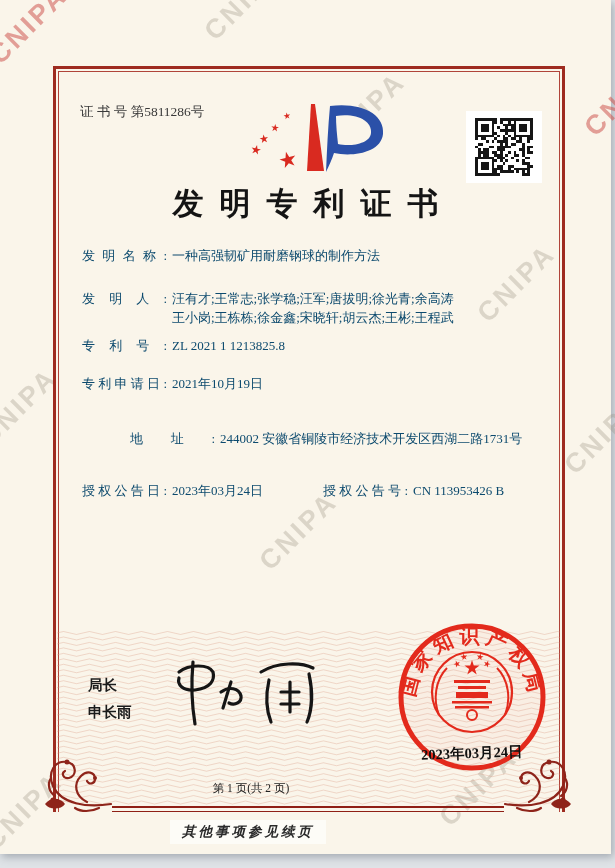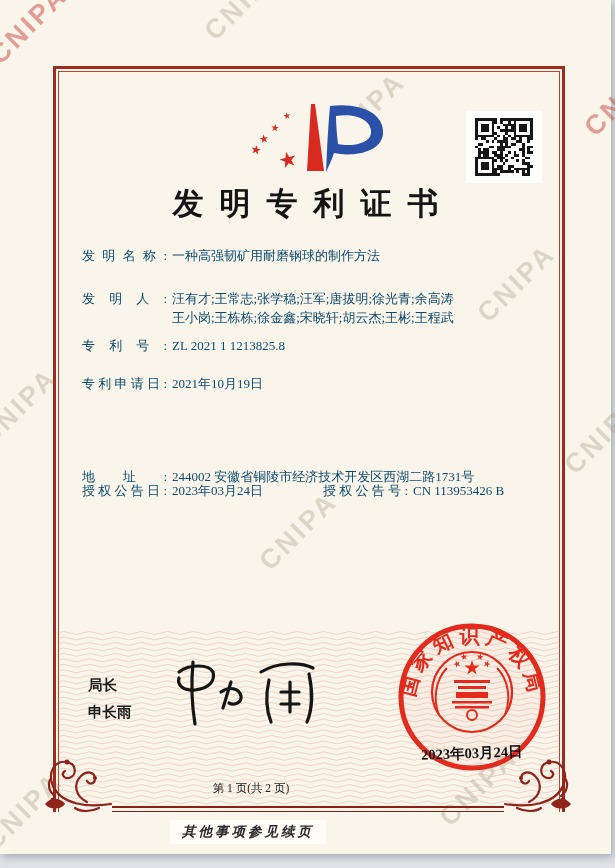--- a/index.html
+++ b/index.html
@@ -104,20 +104,21 @@
           <path d="M0 141.5 q 6.5 -3 13 0 t 13 0 t 13 0 t 13 0 t 13 0 t 13 0 t 13 0 t 13 0 t 13 0 t 13 0 t 13 0 t 13 0 t 13 0 t 13 0 t 13 0 t 13 0 t 13 0 t 13 0 t 13 0 t 13 0 t 13 0 t 13 0 t 13 0 t 13 0 t 13 0 t 13 0 t 13 0 t 13 0 t 13 0 t 13 0 t 13 0 t 13 0 t 13 0 t 13 0 t 13 0 t 13 0 t 13 0 t 13 0 t 13 0"></path>
           <path d="M0 147.0 q 6.5 -3 13 0 t 13 0 t 13 0 t 13 0 t 13 0 t 13 0 t 13 0 t 13 0 t 13 0 t 13 0 t 13 0 t 13 0 t 13 0 t 13 0 t 13 0 t 13 0 t 13 0 t 13 0 t 13 0 t 13 0 t 13 0 t 13 0 t 13 0 t 13 0 t 13 0 t 13 0 t 13 0 t 13 0 t 13 0 t 13 0 t 13 0 t 13 0 t 13 0 t 13 0 t 13 0 t 13 0 t 13 0 t 13 0 t 13 0"></path>
           <path d="M0 152.5 q 6.5 -3 13 0 t 13 0 t 13 0 t 13 0 t 13 0 t 13 0 t 13 0 t 13 0 t 13 0 t 13 0 t 13 0 t 13 0 t 13 0 t 13 0 t 13 0 t 13 0 t 13 0 t 13 0 t 13 0 t 13 0 t 13 0 t 13 0 t 13 0 t 13 0 t 13 0 t 13 0 t 13 0 t 13 0 t 13 0 t 13 0 t 13 0 t 13 0 t 13 0 t 13 0 t 13 0 t 13 0 t 13 0 t 13 0 t 13 0"></path>
           <path d="M0 158.0 q 6.5 -3 13 0 t 13 0 t 13 0 t 13 0 t 13 0 t 13 0 t 13 0 t 13 0 t 13 0 t 13 0 t 13 0 t 13 0 t 13 0 t 13 0 t 13 0 t 13 0 t 13 0 t 13 0 t 13 0 t 13 0 t 13 0 t 13 0 t 13 0 t 13 0 t 13 0 t 13 0 t 13 0 t 13 0 t 13 0 t 13 0 t 13 0 t 13 0 t 13 0 t 13 0 t 13 0 t 13 0 t 13 0 t 13 0 t 13 0"></path>
           <path d="M0 163.5 q 6.5 -3 13 0 t 13 0 t 13 0 t 13 0 t 13 0 t 13 0 t 13 0 t 13 0 t 13 0 t 13 0 t 13 0 t 13 0 t 13 0 t 13 0 t 13 0 t 13 0 t 13 0 t 13 0 t 13 0 t 13 0 t 13 0 t 13 0 t 13 0 t 13 0 t 13 0 t 13 0 t 13 0 t 13 0 t 13 0 t 13 0 t 13 0 t 13 0 t 13 0 t 13 0 t 13 0 t 13 0 t 13 0 t 13 0 t 13 0"></path>
           <path d="M0 169.0 q 6.5 -3 13 0 t 13 0 t 13 0 t 13 0 t 13 0 t 13 0 t 13 0 t 13 0 t 13 0 t 13 0 t 13 0 t 13 0 t 13 0 t 13 0 t 13 0 t 13 0 t 13 0 t 13 0 t 13 0 t 13 0 t 13 0 t 13 0 t 13 0 t 13 0 t 13 0 t 13 0 t 13 0 t 13 0 t 13 0 t 13 0 t 13 0 t 13 0 t 13 0 t 13 0 t 13 0 t 13 0 t 13 0 t 13 0 t 13 0"></path>
           <path d="M0 174.5 q 6.5 -3 13 0 t 13 0 t 13 0 t 13 0 t 13 0 t 13 0 t 13 0 t 13 0 t 13 0 t 13 0 t 13 0 t 13 0 t 13 0 t 13 0 t 13 0 t 13 0 t 13 0 t 13 0 t 13 0 t 13 0 t 13 0 t 13 0 t 13 0 t 13 0 t 13 0 t 13 0 t 13 0 t 13 0 t 13 0 t 13 0 t 13 0 t 13 0 t 13 0 t 13 0 t 13 0 t 13 0 t 13 0 t 13 0 t 13 0"></path>
         </g>
       </svg>
 
+    <div class="cert-no">证 书 号 第5811286号</div>
 
     <svg class="logo" viewBox="0 0 165 76">
       <defs>
         <path id="star" d="M0,-1 L0.224,-0.309 0.951,-0.309 0.363,0.118 0.588,0.809 0,0.382 -0.588,0.809 -0.363,0.118 -0.951,-0.309 -0.224,-0.309 Z"></path>
       </defs>
       <g fill="#D92A20">
         <use href="#star" transform="translate(57,59) scale(8.5) rotate(-14)"></use>
         <use href="#star" transform="translate(25,49) scale(5) rotate(12)"></use>
         <use href="#star" transform="translate(33,38) scale(4.5) rotate(-8)"></use>
         <use href="#star" transform="translate(44,27) scale(4) rotate(6)"></use>
@@ -297,21 +298,21 @@
 
     <div class="field" style="top:336px;">
       <span class="f-label">专利号:</span><span class="f-val">ZL 2021 1 1213825.8</span>
     </div>
 
     <div class="field" style="top:374px;">
       <span class="f-label">专利申请日:</span><span class="f-val">2021年10月19日</span>
     </div>
 
 
-    <div class="field" style="top:467px;">
+    <div class="field" style="top:429px;margin-left:48px;">
       <span class="f-label">地址:</span><span class="f-val">244002 安徽省铜陵市经济技术开发区西湖二路1731号</span>
     </div>
 
     <div class="field" style="top:481px;">
       <span class="f-label">授权公告日:</span><span class="f-valw">2023年03月24日</span><span class="f-label2">授权公告号:</span><span class="f-val">CN 113953426 B</span>
     </div>
 
 
     <div class="director-title">局长</div>
     <div class="director-name">申长雨</div>

